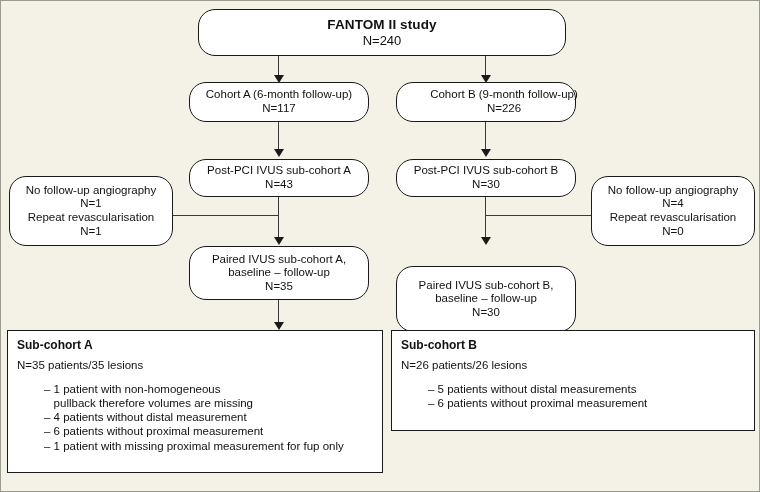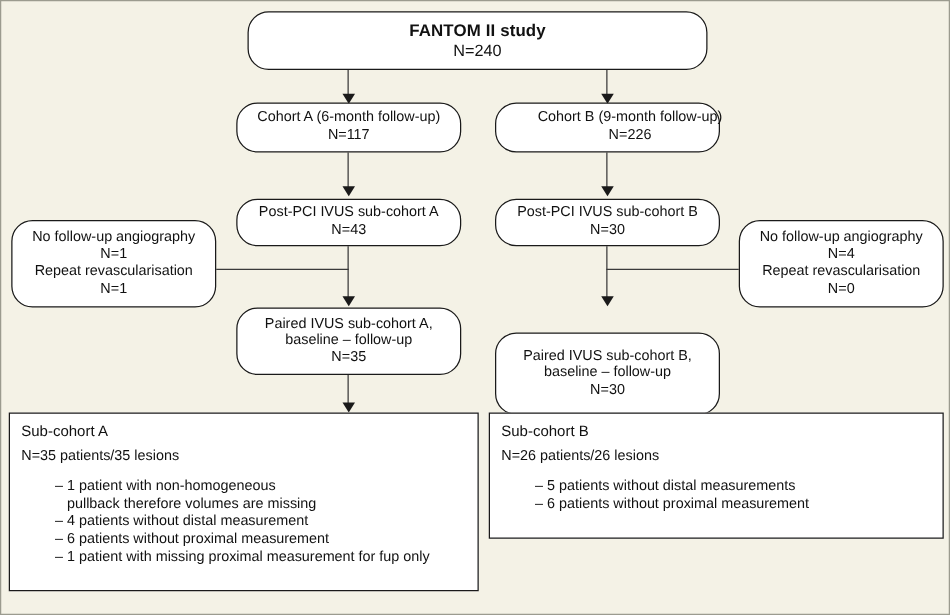--- a/index.html
+++ b/index.html
@@ -72,21 +72,21 @@
     width: 0;
     height: 0;
     border-left: 5px solid transparent;
     border-right: 5px solid transparent;
     border-top: 8px solid #1a1a1a;
     z-index: 2;
   }
 
   
   .sum-head {
-    font-weight: normal;
+    font-weight: bold;
     font-size: 12px;
     margin-bottom: 7px;
   }
   .sum-n {
     font-size: 11.5px;
     margin-bottom: 9px;
   }
   .bullets {
     font-size: 11.5px;
     line-height: 1.24;

